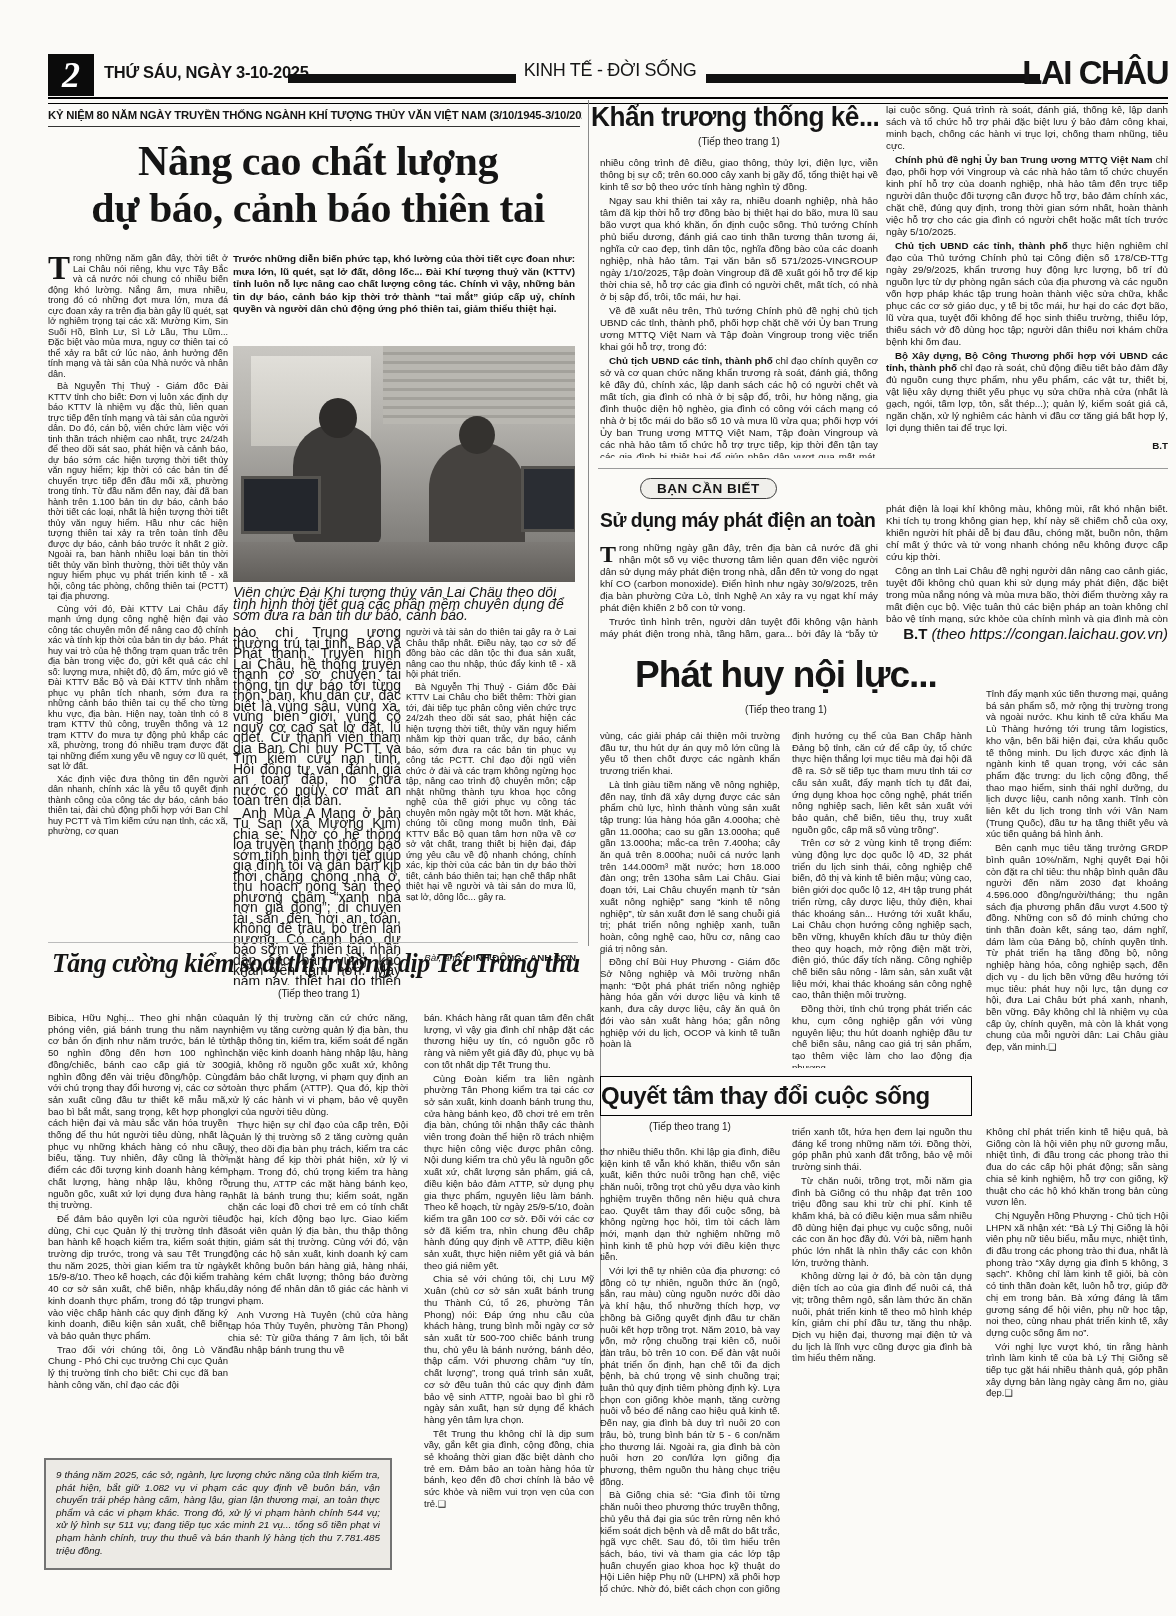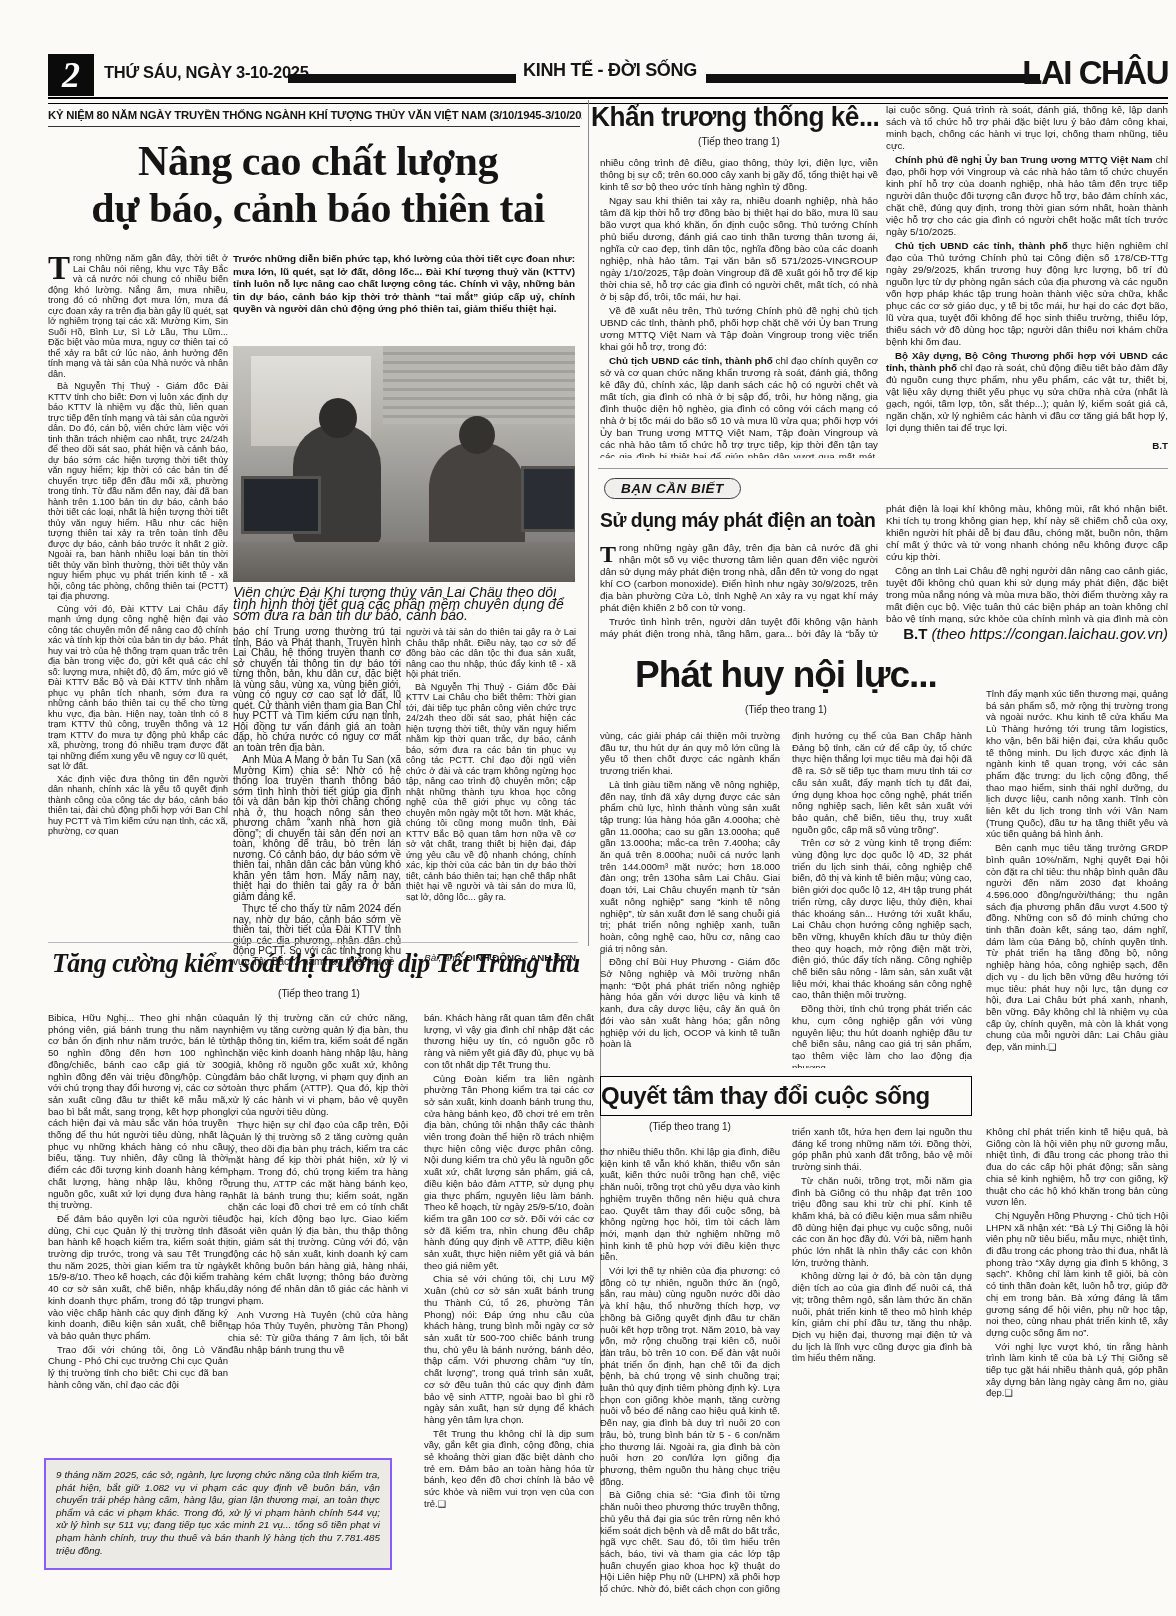--- a/index.html
+++ b/index.html
@@ -27,21 +27,21 @@
 </head>
 <body>
 
 <div class="page">
 
   <div class="abs" style="left:48px;top:54px;width:46px;height:42px;background:#0b0b0b;color:#fff;text-align:center;">
     <span style="font-family:'Liberation Serif',serif;font-weight:bold;font-style:italic;font-size:36px;line-height:42px;">2</span>
   </div>
   <div class="abs" style="left:104px;top:63px;font-size:16.5px;font-weight:bold;letter-spacing:-0.3px;white-space:nowrap;">THỨ SÁU, NGÀY 3-10-2025</div>
   <div class="abs" style="left:288px;top:74px;width:228px;height:9px;background:#111;"></div>
-  <div class="abs" style="left:520px;top:60px;width:180px;text-align:center;font-size:18px;font-weight:bold;letter-spacing:-0.3px;white-space:nowrap;">KINH TẾ - ĐỜI SỐNG</div>
+  <div class="abs" style="left:520px;top:60px;width:180px;text-align:center;font-size:18px;font-weight:normal;letter-spacing:-0.3px;white-space:nowrap;">KINH TẾ - ĐỜI SỐNG</div>
   <div class="abs" style="left:706px;top:74px;width:334px;height:9px;background:#111;"></div>
   <div class="abs" style="left:1020px;top:55px;width:148px;text-align:right;font-size:33px;font-weight:bold;letter-spacing:-1.5px;line-height:36px;">LAI CHÂU</div>
   <div class="abs" style="left:48px;top:97px;width:1120px;height:4px;border-top:2.5px solid #000;border-bottom:1px solid #000;"></div>
 
   <div class="abs" style="left:48px;top:109px;width:534px;font-size:11.3px;font-weight:bold;letter-spacing:-0.2px;white-space:nowrap;overflow:hidden;">KỶ NIỆM 80 NĂM NGÀY TRUYỀN THỐNG NGÀNH KHÍ TƯỢNG THỦY VĂN VIỆT NAM (3/10/1945-3/10/2025)</div>
   <div class="abs hrule" style="left:48px;top:126px;width:532px;background:#333;"></div>
 
   <div class="abs vrule" style="left:588px;top:100px;height:846px;"></div>
   <div class="abs vrule" style="left:600px;top:952px;height:644px;"></div>
 
@@ -65,21 +65,21 @@
     <div style="position:absolute;left:60px;top:78px;width:88px;height:120px;background:#3c3a38;border-radius:42px 42px 8px 8px;"></div>
     <div style="position:absolute;left:86px;top:52px;width:38px;height:40px;background:#2e2c2a;border-radius:50%;"></div>
     <div style="position:absolute;left:196px;top:96px;width:96px;height:112px;background:#45423f;border-radius:46px 46px 8px 8px;"></div>
     <div style="position:absolute;left:226px;top:70px;width:36px;height:38px;background:#34322f;border-radius:50%;"></div>
     <div style="position:absolute;left:8px;top:130px;width:74px;height:52px;background:#23262c;border:3px solid #55534f;"></div>
     <div style="position:absolute;left:288px;top:120px;width:50px;height:60px;background:#2a2d33;border:3px solid #55534f;"></div>
     <div style="position:absolute;left:0;top:196px;width:342px;height:40px;background:linear-gradient(180deg,#7d7a76,#605d59);"></div>
   </div>
   <div class="abs cap-it" style="left:233px;top:587px;width:342px;height:34px;overflow:hidden;">Viên chức Đài Khí tượng thủy văn Lai Châu theo dõi tình hình thời tiết qua các phần mềm chuyên dụng để sớm đưa ra bản tin dự báo, cảnh báo.</div>
 
-  <div class="abs body-txt" style="left:233px;top:627px;width:168px;height:358px;line-height:10.5px;font-size:10px;">
+  <div class="abs body-txt" style="left:233px;top:627px;width:168px;height:358px;line-height:10.5px;font-size:14px;">
     <p>báo chí Trung ương thường trú tại tỉnh, Báo và Phát thanh, Truyền hình Lai Châu, hệ thống truyền thanh cơ sở chuyển tải thông tin dự báo tới từng thôn, bản, khu dân cư, đặc biệt là vùng sâu, vùng xa, vùng biên giới, vùng có nguy cơ cao sạt lở đất, lũ quét. Cử thành viên tham gia Ban Chỉ huy PCTT và Tìm kiếm cứu nạn tỉnh, Hội đồng tư vấn đánh giá an toàn đập, hồ chứa nước có nguy cơ mất an toàn trên địa bàn.</p>
     <p class="ind">Anh Mùa A Mang ở bản Tu San (xã Mường Kim) chia sẻ: Nhờ có hệ thống loa truyền thanh thông báo sớm tình hình thời tiết giúp gia đình tôi và dân bản kịp thời chằng chống nhà ở, thu hoạch nông sản theo phương châm “xanh nhà hơn già đồng”; di chuyển tài sản đến nơi an toàn, không để trâu, bò trên lán nương. Có cảnh báo, dự báo sớm về thiên tai, nhân dân các bản vùng khó khăn yên tâm hơn. Mấy năm nay, thiệt hại do thiên tai gây ra ở bản giảm đáng kể.</p>
     <p class="ind">Thực tế cho thấy từ năm 2024 đến nay, nhờ dự báo, cảnh báo sớm về thiên tai, thời tiết của Đài KTTV tỉnh giúp các địa phương, nhân dân chủ động PCTT. So với các tỉnh trong khu vực Tây Bắc, 2 năm nay, thiệt hại về</p>
   </div>
 
   <div class="abs body-txt" style="left:406px;top:627px;width:170px;height:322px;line-height:10.5px;font-size:9.1px;">
     <p>người và tài sản do thiên tai gây ra ở Lai Châu thấp nhất. Điều này, tạo cơ sở để đồng bào các dân tộc thi đua sản xuất, nâng cao thu nhập, thúc đẩy kinh tế - xã hội phát triển.</p>
     <p class="ind">Bà Nguyễn Thị Thuỷ - Giám đốc Đài KTTV Lai Châu cho biết thêm: Thời gian tới, đài tiếp tục phân công viên chức trực 24/24h theo dõi sát sao, phát hiện các hiện tượng thời tiết, thủy văn nguy hiểm nhằm kịp thời quan trắc, dự báo, cảnh báo, sớm đưa ra các bản tin phục vụ công tác PCTT. Chỉ đạo đội ngũ viên chức ở đài và các trạm không ngừng học tập, nâng cao trình độ chuyên môn; cập nhật những thành tựu khoa học công nghệ của thế giới phục vụ công tác chuyên môn ngày một tốt hơn. Mặt khác, chúng tôi cũng mong muốn tỉnh, Đài KTTV Bắc Bộ quan tâm hơn nữa về cơ sở vật chất, trang thiết bị hiện đại, đáp ứng yêu cầu về độ nhanh chóng, chính xác, kịp thời của các bản tin dự báo thời tiết, cảnh báo thiên tai; hạn chế thấp nhất thiệt hại về người và tài sản do mưa lũ, sạt lở, dông lốc... gây ra.</p>
   </div>
   <div class="abs byline" style="left:406px;top:952px;width:170px;height:28px;">
@@ -99,21 +99,21 @@
   <div class="abs rtxt" style="left:886px;top:104px;width:282px;height:332px;font-size:9.8px;line-height:12px;">
     <p>lại cuộc sống. Quá trình rà soát, đánh giá, thống kê, lập danh sách và tổ chức hỗ trợ phải đặc biệt lưu ý bảo đảm công khai, minh bạch, chống các hành vi trục lợi, chống tham nhũng, tiêu cực.</p>
     <p class="ind"><b>Chính phủ đề nghị Ủy ban Trung ương MTTQ Việt Nam </b><span>chỉ đạo, phối hợp với Vingroup và các nhà hảo tâm tổ chức chuyển kinh phí hỗ trợ của doanh nghiệp, nhà hảo tâm đến trực tiếp người dân thuộc đối tượng cần được hỗ trợ, bảo đảm chính xác, chặt chẽ, đúng quy định, trong thời gian sớm nhất, hoàn thành việc hỗ trợ cho các gia đình có người chết hoặc mất tích trước ngày 5/10/2025.</span></p>
     <p class="ind"><b>Chủ tịch UBND các tỉnh, thành phố </b><span>thực hiện nghiêm chỉ đạo của Thủ tướng Chính phủ tại Công điện số 178/CĐ-TTg ngày 29/9/2025, khẩn trương huy động lực lượng, bố trí đủ nguồn lực từ dự phòng ngân sách của địa phương và các nguồn vốn hợp pháp khác tập trung hoàn thành việc sửa chữa, khắc phục các cơ sở giáo dục, y tế bị tốc mái, hư hại do các đợt bão, lũ vừa qua, tuyệt đối không để học sinh thiếu trường, thiếu lớp, thiếu sách vở đồ dùng học tập; người dân thiếu nơi khám chữa bệnh khi ốm đau.</span></p>
     <p class="ind"><b>Bộ Xây dựng, Bộ Công Thương phối hợp với UBND các tỉnh, thành phố </b><span>chỉ đạo rà soát, chủ động điều tiết bảo đảm đầy đủ nguồn cung thực phẩm, nhu yếu phẩm, các vật tư, thiết bị, vật liệu xây dựng thiết yếu phục vụ sửa chữa nhà cửa (nhất là gạch, ngói, tấm lợp, tôn, sắt thép...); quản lý, kiểm soát giá cả, ngăn chặn, xử lý nghiêm các hành vi đầu cơ tăng giá bất hợp lý, lợi dụng thiên tai để trục lợi.</span></p>
   </div>
   <div class="abs byline" style="left:886px;top:440px;width:282px;">B.T</div>
 
   <div class="abs hrule" style="left:598px;top:468px;width:570px;"></div>
 
-  <div class="abs" style="left:604px;top:478px;font-style:italic;">
+  <div class="abs" style="left:640px;top:478px;">
     <span class="pill">BẠN CẦN BIẾT</span>
   </div>
   <div class="abs hl-sans" style="left:600px;top:508px;width:300px;font-size:21px;transform:scaleX(0.92);transform-origin:left;">Sử dụng máy phát điện an toàn</div>
 
   <div class="abs rtxt" style="left:600px;top:542px;width:278px;height:100px;font-size:9.8px;line-height:12px;">
     <p><span class="dropcap" style="font-size:24px;line-height:21px;">T</span><span>rong những ngày gần đây, trên địa bàn cả nước đã ghi nhận một số vụ việc thương tâm liên quan đến việc người dân sử dụng máy phát điện trong nhà, dẫn đến tử vong do ngạt khí CO (carbon monoxide). Điển hình như ngày 30/9/2025, trên địa bàn phường Cửa Lò, tỉnh Nghệ An xảy ra vụ ngạt khí máy phát điện khiến 2 bố con tử vong.</span></p>
     <p class="ind">Trước tình hình trên, người dân tuyệt đối không vận hành máy phát điện trong nhà, tầng hầm, gara... bởi đây là “bẫy tử thần” từ khí độc carbon monoxide (CO). Khí CO phát ra từ quá trình vận hành máy</p>
   </div>
   <div class="abs rtxt" style="left:886px;top:503px;width:282px;height:120px;font-size:9.8px;line-height:12px;">
     <p>phát điện là loại khí không màu, không mùi, rất khó nhận biết. Khi tích tụ trong không gian hẹp, khí này sẽ chiếm chỗ của oxy, khiến người hít phải dễ bị đau đầu, chóng mặt, buồn nôn, thậm chí mất ý thức và tử vong nhanh chóng nếu không được cấp cứu kịp thời.</p>
@@ -177,17 +177,17 @@
     <p class="ind">Thực hiện sự chỉ đạo của cấp trên, Đội Quản lý thị trường số 2 tăng cường quản lý, theo dõi địa bàn phụ trách, kiểm tra các mặt hàng để kịp thời phát hiện, xử lý vi phạm. Trong đó, chú trọng kiểm tra hàng trung thu, ATTP các mặt hàng bánh kẹo, nhất là bánh trung thu; kiểm soát, ngăn chặn các loại đồ chơi trẻ em có tính chất độc hại, kích động bạo lực. Giao kiểm soát viên quản lý địa bàn, thu thập thông tin, giám sát thị trường. Cùng với đó, vận động các hộ sản xuất, kinh doanh ký cam kết không buôn bán hàng giả, hàng nhái, hàng kém chất lượng; thông báo đường dây nóng để nhân dân tố giác các hành vi vi phạm.</p>
     <p class="ind">Anh Vương Hà Tuyên (chủ cửa hàng tạp hóa Thủy Tuyên, phường Tân Phong) chia sẻ: Từ giữa tháng 7 âm lịch, tôi bắt đầu nhập bánh trung thu về</p>
   </div>
   <div class="abs ctxt" style="left:424px;top:1012px;width:170px;height:582px;">
     <p>bán. Khách hàng rất quan tâm đến chất lượng, vì vậy gia đình chỉ nhập đặt các thương hiệu uy tín, có nguồn gốc rõ ràng và niêm yết giá đầy đủ, phục vụ bà con tốt nhất dịp Tết Trung thu.</p>
     <p class="ind">Cùng Đoàn kiểm tra liên ngành phường Tân Phong kiểm tra tại các cơ sở sản xuất, kinh doanh bánh trung thu, cửa hàng bánh kẹo, đồ chơi trẻ em trên địa bàn, chúng tôi nhận thấy các thành viên trong đoàn thể hiện rõ trách nhiệm thực hiện công việc được phân công. Nội dung kiểm tra chủ yếu là nguồn gốc xuất xứ, chất lượng sản phẩm, giá cả, điều kiện bảo đảm ATTP, sử dụng phụ gia thực phẩm, nguyên liệu làm bánh. Theo kế hoạch, từ ngày 25/9-5/10, đoàn kiểm tra gần 100 cơ sở. Đối với các cơ sở đã kiểm tra, nhìn chung đều chấp hành đúng quy định về ATTP, điều kiện sản xuất, thực hiện niêm yết giá và bán theo giá niêm yết.</p>
     <p class="ind">Chia sẻ với chúng tôi, chị Lưu Mỹ Xuân (chủ cơ sở sản xuất bánh trung thu Thành Cú, tổ 26, phường Tân Phong) nói: Đáp ứng nhu cầu của khách hàng, trung bình mỗi ngày cơ sở sản xuất từ 500-700 chiếc bánh trung thu, chủ yếu là bánh nướng, bánh dẻo, thập cẩm. Với phương châm “uy tín, chất lượng”, trong quá trình sản xuất, cơ sở đều tuân thủ các quy định đảm bảo vệ sinh ATTP, ngoài bao bì ghi rõ ngày sản xuất, hạn sử dụng để khách hàng yên tâm lựa chọn.</p>
     <p class="ind"><span>Tết Trung thu không chỉ là dịp sum vầy, gắn kết gia đình, cộng đồng, chia sẻ khoảng thời gian đặc biệt dành cho trẻ em. Đảm bảo an toàn hàng hóa từ bánh, kẹo đến đồ chơi chính là bảo vệ sức khỏe và niềm vui trọn vẹn của con trẻ.</span><span class="endmark">❑</span></p>
   </div>
 
-  <div class="abs" style="left:44px;top:1458px;width:348px;height:112px;border:2px solid #8b5cf6;background:#eceae5;box-sizing:border-box;padding:9px 10px;">
+  <div class="abs" style="left:44px;top:1458px;width:348px;height:112px;border:2px solid #737373;background:#eceae5;box-sizing:border-box;padding:9px 10px;">
     <div style="font-style:italic;font-size:9.9px;line-height:12.6px;text-align:justify;overflow:hidden;height:92px;">9 tháng năm 2025, các sở, ngành, lực lượng chức năng của tỉnh kiểm tra, phát hiện, bắt giữ 1.082 vụ vi phạm các quy định về buôn bán, vận chuyển trái phép hàng cấm, hàng lậu, gian lận thương mại, an toàn thực phẩm và các vi phạm khác. Trong đó, xử lý vi phạm hành chính 544 vụ; xử lý hình sự 511 vụ; đang tiếp tục xác minh 21 vụ... tổng số tiền phạt vi phạm hành chính, truy thu thuế và bán thanh lý hàng tịch thu 7.781.485 triệu đồng.</div>
   </div>
 
 </div>
 
 </body></html>

